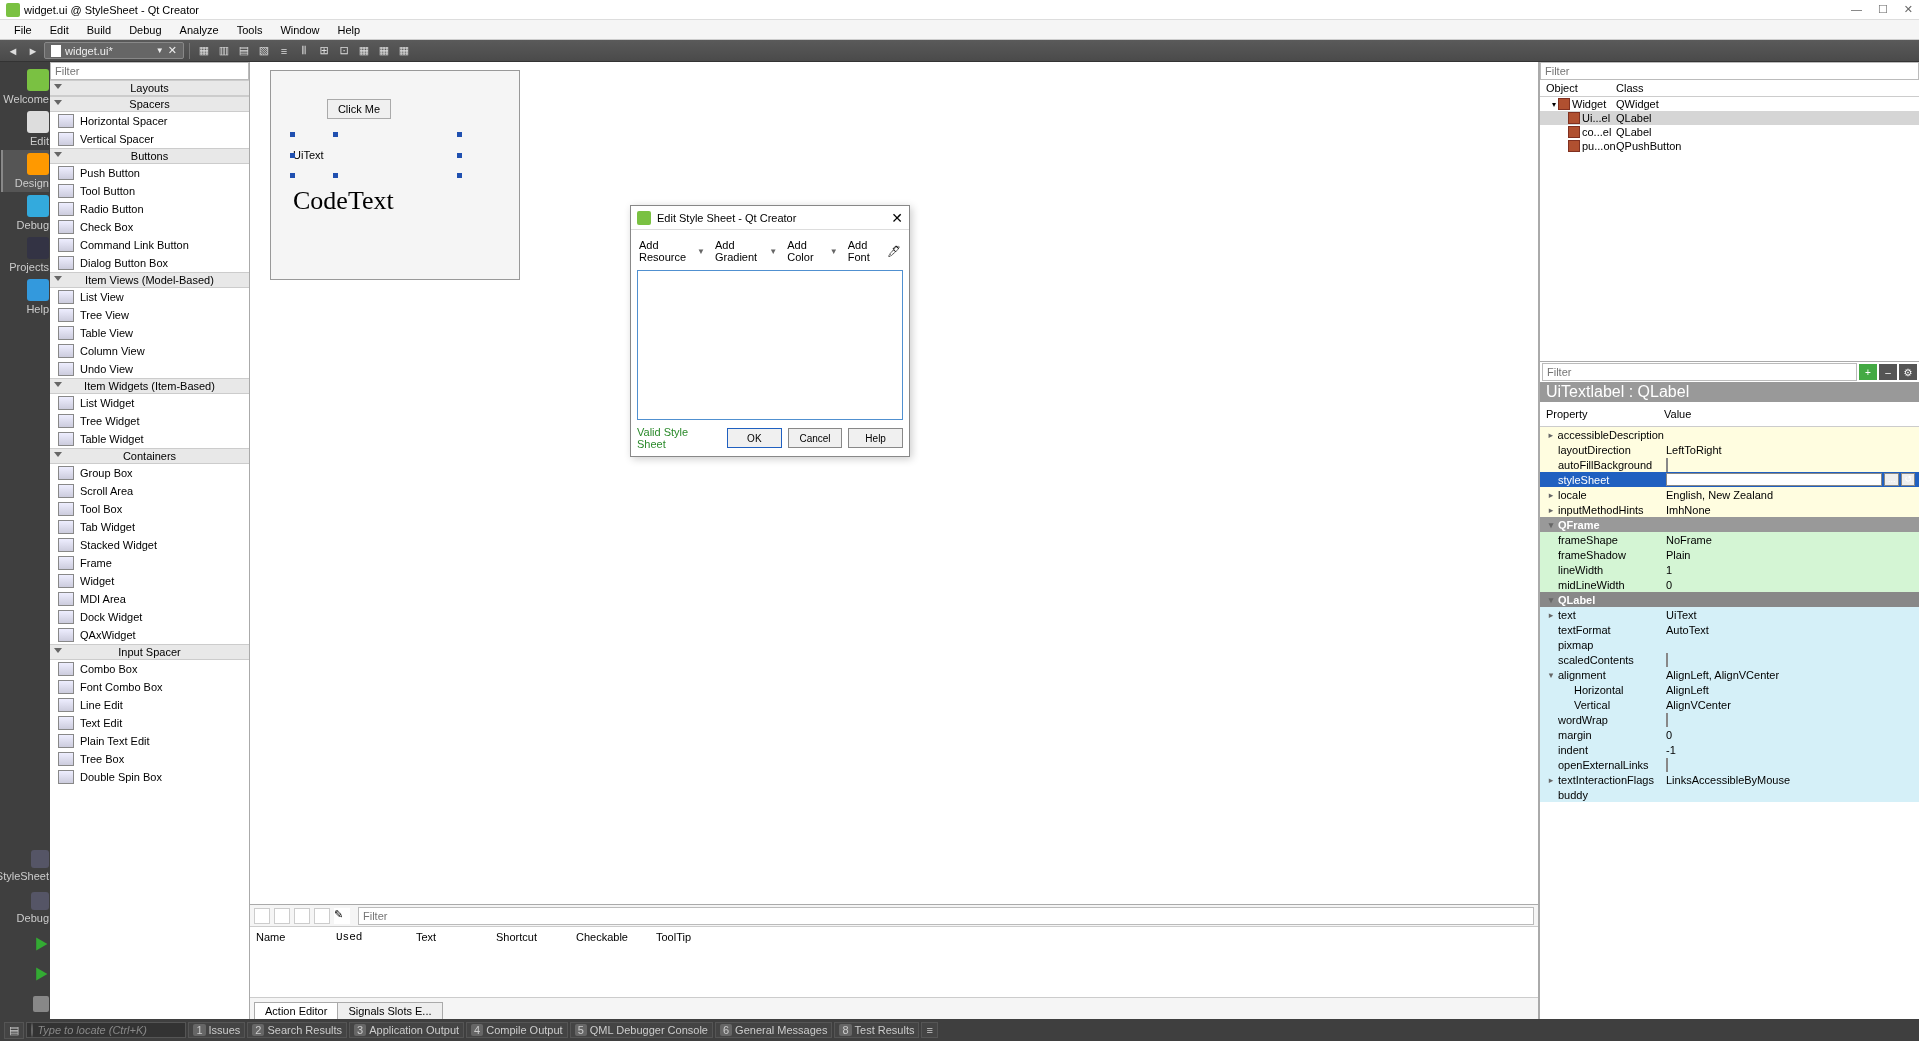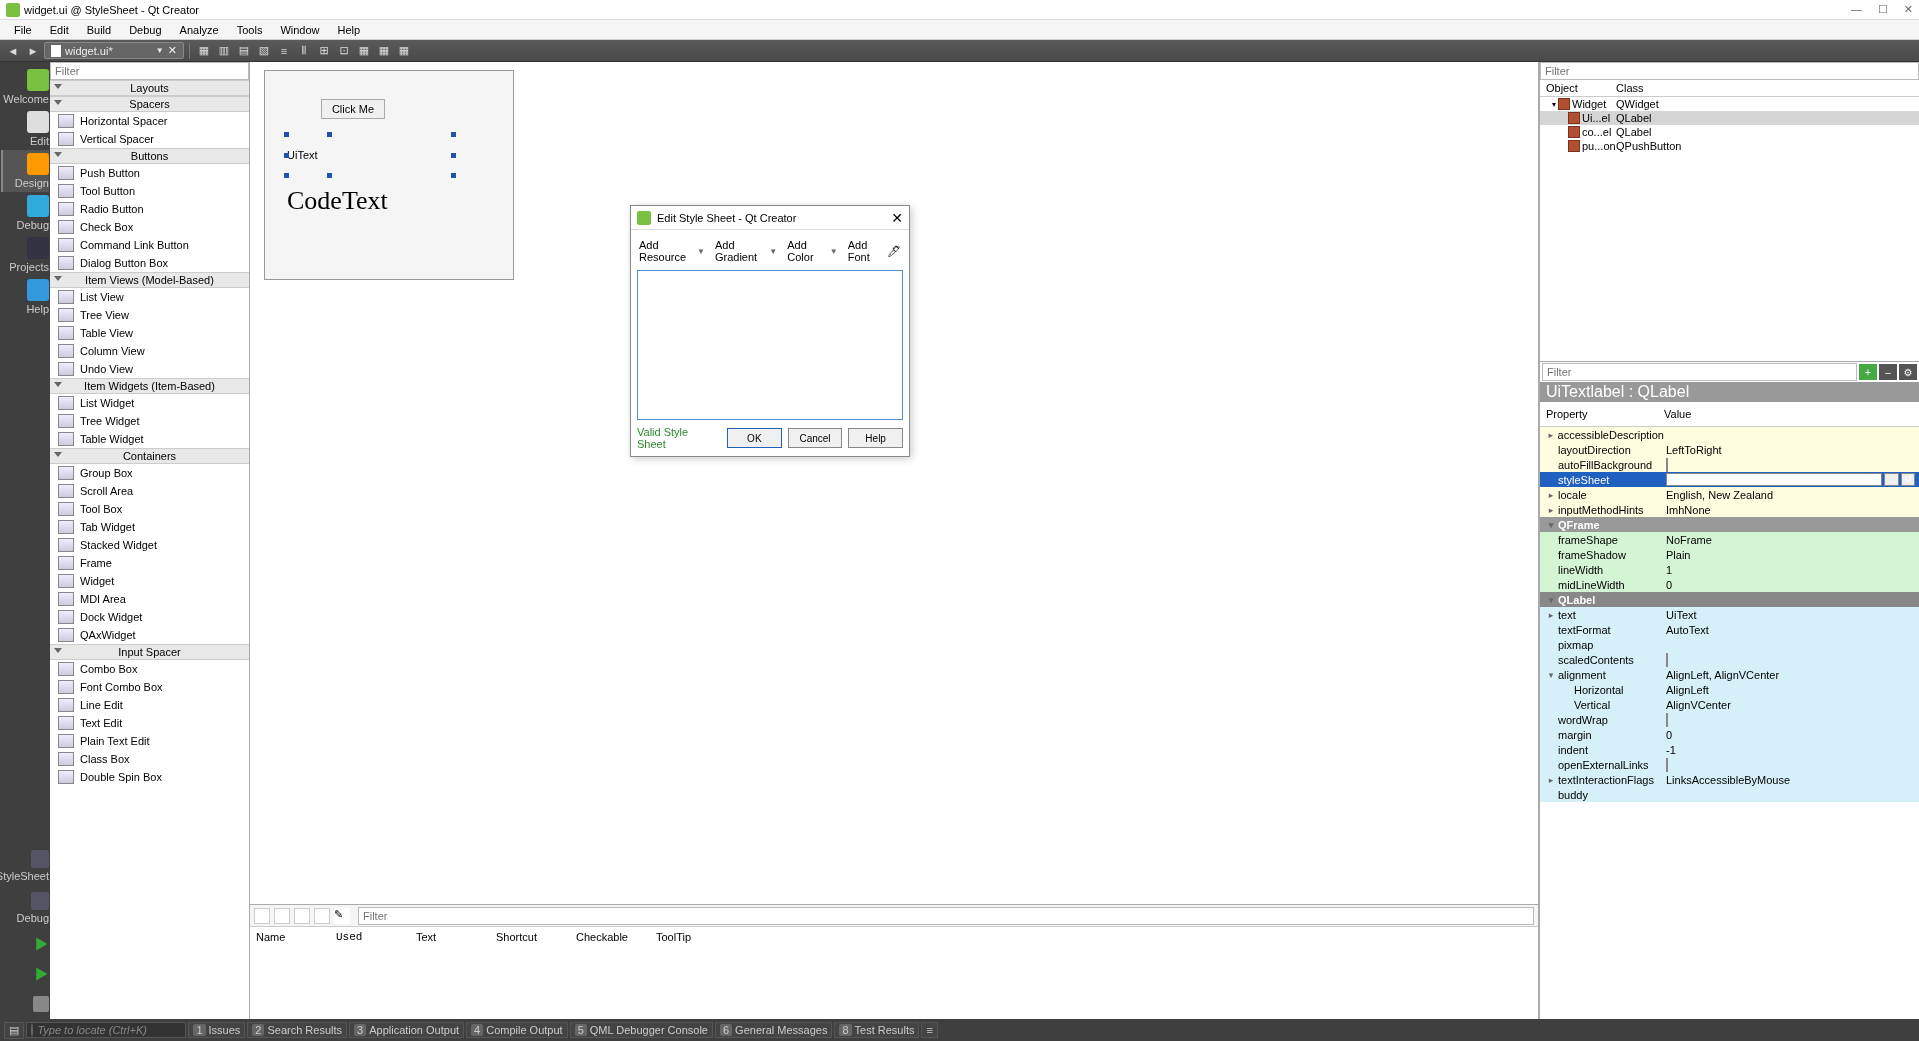--- a/index.html
+++ b/index.html
@@ -22,21 +22,21 @@
 .leftrail .spacer { flex:1; }
 .leftrail .small { height: 30px; }
 .widget-panel { width: 200px; background: #fff; border-right: 1px solid #aaa; display:flex;flex-direction:column; }
 .filter-input { height: 18px; border: 1px solid #bbb; padding: 0 4px; font-size: 11px; width: 100%; }
 .wbox-scroll { flex:1; overflow-y: auto; overflow-x: hidden; }
 .wbox-header { background: #e8e8e8; text-align: center; font-size: 11px; padding: 1px 0; border-top: 1px solid #ccc; border-bottom: 1px solid #ccc; position: relative; }
 .wbox-header::before { content:""; position:absolute; left:4px; top:3px; width:0;height:0;border-left:4px solid transparent;border-right:4px solid transparent;border-top:5px solid #666; }
 .wbox-item { display:flex;align-items:center;gap:6px;padding:2px 4px 2px 8px;cursor:default; }
 .wbox-icon { width:16px;height:14px;border:1px solid #888;background:linear-gradient(#eef,#ccd);flex-shrink:0; }
 .canvas-area { flex:1; background: #fff; position: relative; border-right: 1px solid #aaa; display:flex;flex-direction:column; }
-.canvas-form { position:absolute;left:14px;top:8px;width:250px;height:210px;border:1px solid #999;
+.canvas-form { position:absolute;left:20px;top:8px;width:250px;height:210px;border:1px solid #999;
   background-image: radial-gradient(circle, #bbb 0.5px, transparent 0.5px);
   background-size: 8px 8px;
   background-color: #f5f5f5;
   padding-left: 39px;
 }
 .form-btn { position:absolute;left:56px;top:28px;width:64px;height:20px;background:#f0f0f0;border:1px solid #aaa;font-size:11px;display:flex;align-items:center;justify-content:center; }
 .form-text1 { position:absolute;left:22px;top:64px;font-size:26px;font-family:Georgia,serif;color:#000;width:166px;height:40px;display:flex;align-items:center; }
 .form-text1 .handle { width:5px;height:5px;background:#2050b0;position:absolute; }
 .form-text2 { position:absolute;left:22px;top:115px;font-size:26px;font-family:Georgia,serif;color:#000; }
 .bottom-tabs-area { position:absolute;left:0;right:0;bottom:0;height:115px;border-top:1px solid #aaa;background:#fff;display:flex;flex-direction:column; }
@@ -323,21 +323,21 @@
         <div class="wbox-item">
           <span class="wbox-icon"></span>
           <span>Text Edit</span>
         </div>
         <div class="wbox-item">
           <span class="wbox-icon"></span>
           <span>Plain Text Edit</span>
         </div>
         <div class="wbox-item">
           <span class="wbox-icon"></span>
-          <span>Class Box</span>
+          <span>Tree Box</span>
         </div>
         <div class="wbox-item">
           <span class="wbox-icon"></span>
           <span>Double Spin Box</span>
         </div>
       </div>
   </div>
 
   <div class="canvas-area">
     <div class="canvas-form">
@@ -367,20 +367,24 @@
       </div>
       <div class="action-header" id="action-cols">
           <span style="width: 80px;">Name</span>
           <span style="width: 80px; font-family: Liberation Mono, monospace;">Used</span>
           <span style="width: 80px;">Text</span>
           <span style="width: 80px;">Shortcut</span>
           <span style="width: 80px;">Checkable</span>
           <span style="width: 80px;">ToolTip</span>
         </div>
       <div style="flex:1;"></div>
+      <div class="bottom-tabrow" id="bottom-tabs">
+          <div class="btab">Action Editor</div>
+          <div class="btab inactive">Signals  Slots E...</div>
+        </div>
     </div>
   </div>
 
   <div class="right-panel">
     <div class="obj-tree">
       <input class="filter-input" placeholder="Filter" style="">
       <div class="obj-header">
         <span>Object</span>
         <span>Class</span>
       </div>

